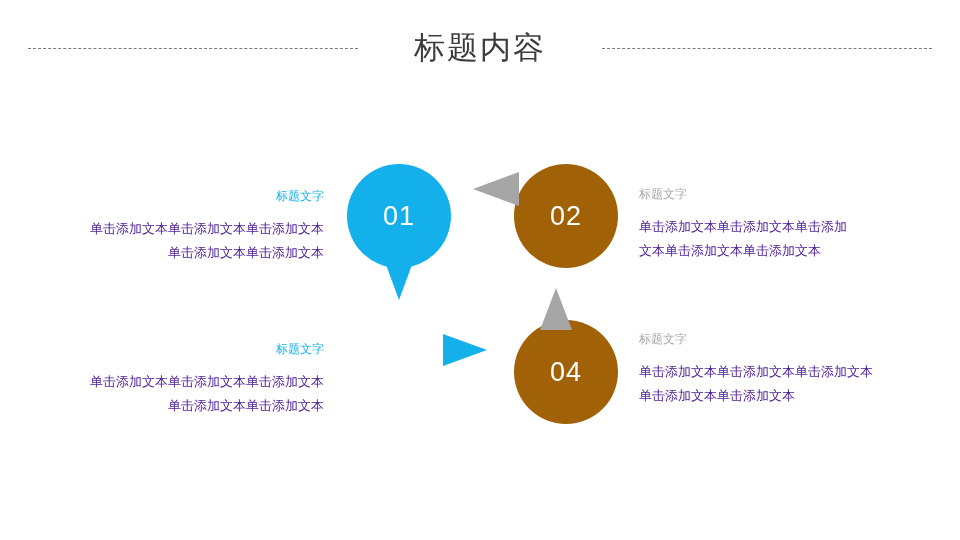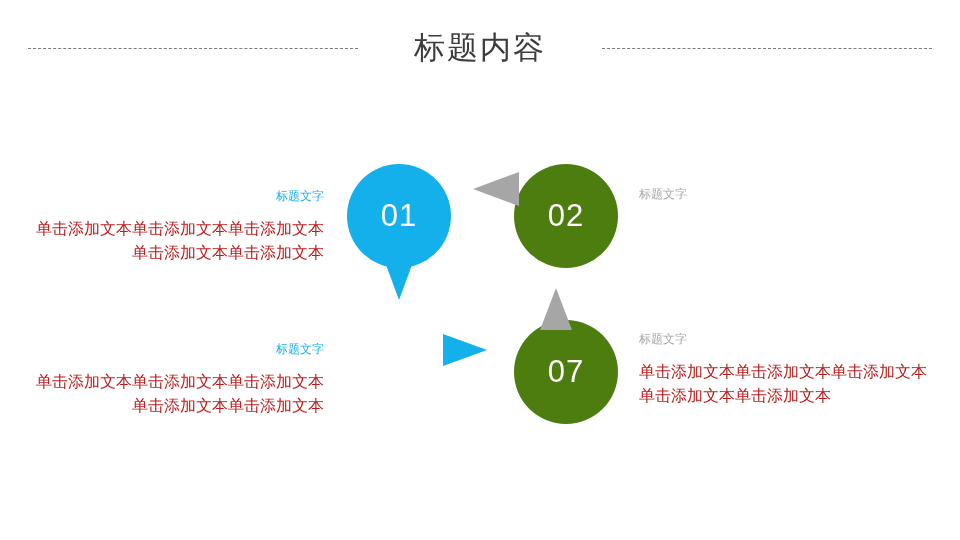--- a/index.html
+++ b/index.html
@@ -58,26 +58,26 @@
   
   .bubble {
     position: absolute;
     width: 104px;
     height: 104px;
     border-radius: 50%;
     display: flex;
     align-items: center;
     justify-content: center;
     color: #ffffff;
-    font-size: 31px;
+    font-size: 27px;
     font-weight: normal;
     letter-spacing: 1px;
   }
   .bubble.blue { background: #14b0ec; }
-  .bubble.gray { background: #4d7c0f; }
+  .bubble.gray { background: #a16207; }
 
   .tail {
     position: absolute;
     width: 0;
     height: 0;
   }
   
   .tail-01 {
     border-left: 17px solid transparent;
     border-right: 17px solid transparent;
@@ -108,23 +108,23 @@
     width: 300px;
   }
   .block-heading {
     font-size: 12px;
     line-height: 22px;
     margin-bottom: 10px;
   }
   .block-heading.blue { color: #14b0ec; }
   .block-heading.gray { color: #a6a6a6; }
   .block-body {
-    font-size: 16px;
+    font-size: 13px;
     line-height: 24px;
-    color: #b91c1c;
+    color: #4c1d95;
   }
   .align-right { text-align: right; }
   .align-left  { text-align: left; }
 </style>
 </head>
 <body>
 
 <div class="slide">
 
   <div class="header">
@@ -146,34 +146,38 @@
     </div>
   </div>
 
   <div class="bubble gray" style="left:514px; top:164px;">
     <span>02</span>
   </div>
   <div class="tail tail-02" style="left:473px; top:172px;"></div>
 
   <div class="block align-left" style="left:639px; top:183px;">
     <div class="block-heading gray">标题文字</div>
+    <div class="block-body">
+      <div>单击添加文本单击添加文本单击添加</div>
+      <div>文本单击添加文本单击添加文本</div>
+    </div>
   </div>
 
   <div class="tail tail-03" style="left:443px; top:334px;"></div>
 
   <div class="block align-right" style="left:24px; top:338px;">
     <div class="block-heading blue">标题文字</div>
     <div class="block-body">
       <div>单击添加文本单击添加文本单击添加文本</div>
       <div>单击添加文本单击添加文本</div>
     </div>
   </div>
 
   <div class="bubble gray" style="left:514px; top:320px;">
-    <span>07</span>
+    <span>04</span>
   </div>
   <div class="tail tail-04" style="left:540px; top:288px;"></div>
 
   <div class="block align-left" style="left:639px; top:328px;">
     <div class="block-heading gray">标题文字</div>
     <div class="block-body">
       <div>单击添加文本单击添加文本单击添加文本</div>
       <div>单击添加文本单击添加文本</div>
     </div>
   </div>

